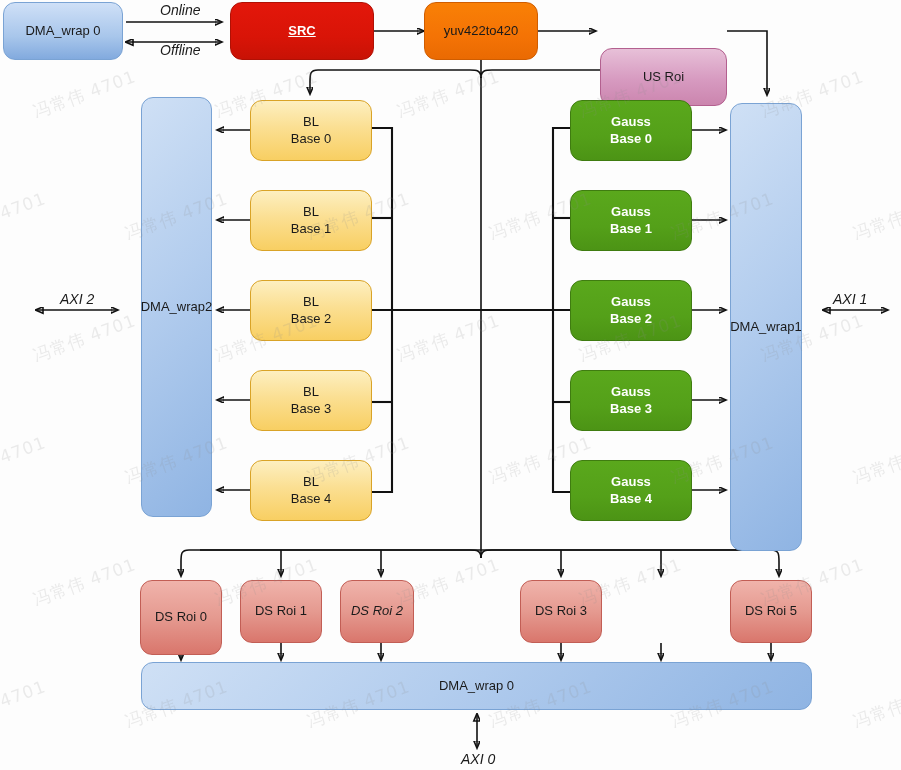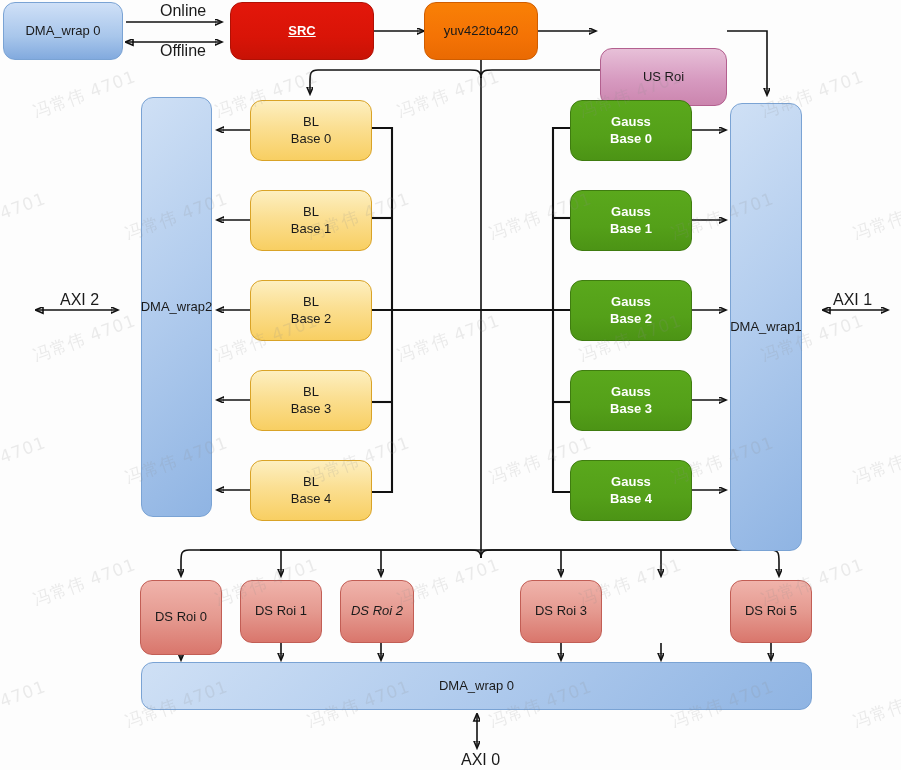--- a/index.html
+++ b/index.html
@@ -91,24 +91,25 @@
     font-weight: bold;
   }
   .salmon {
     background: linear-gradient(180deg,#f0b3ab 0%,#e59a90 50%,#d9766c 100%);
     border: 1px solid #c25e55;
     color: #1a1a1a;
   }
   
   .edge-label {
     position: absolute;
-    font-size: 16px;
+    font-size: 14px;
     color: #1a1a1a;
     white-space: nowrap;
     z-index: 4;
+    font-style: italic;
   }
   svg.wires {
     position: absolute;
     left: 0; top: 0;
     width: 901px; height: 770px;
     z-index: 2;
     pointer-events: none;
   }
   svg.wires path, svg.wires line {
     fill: none;

